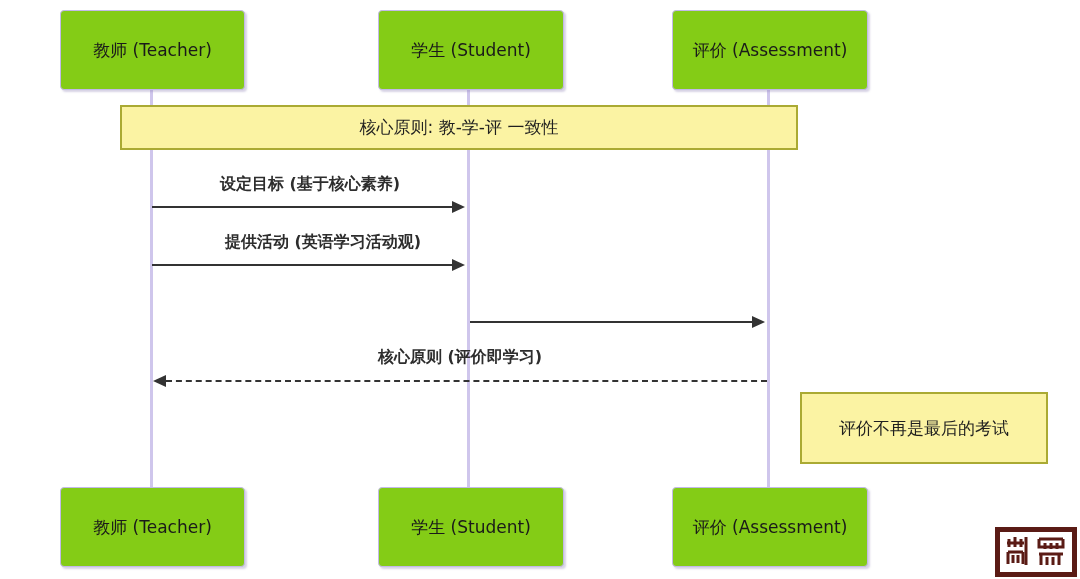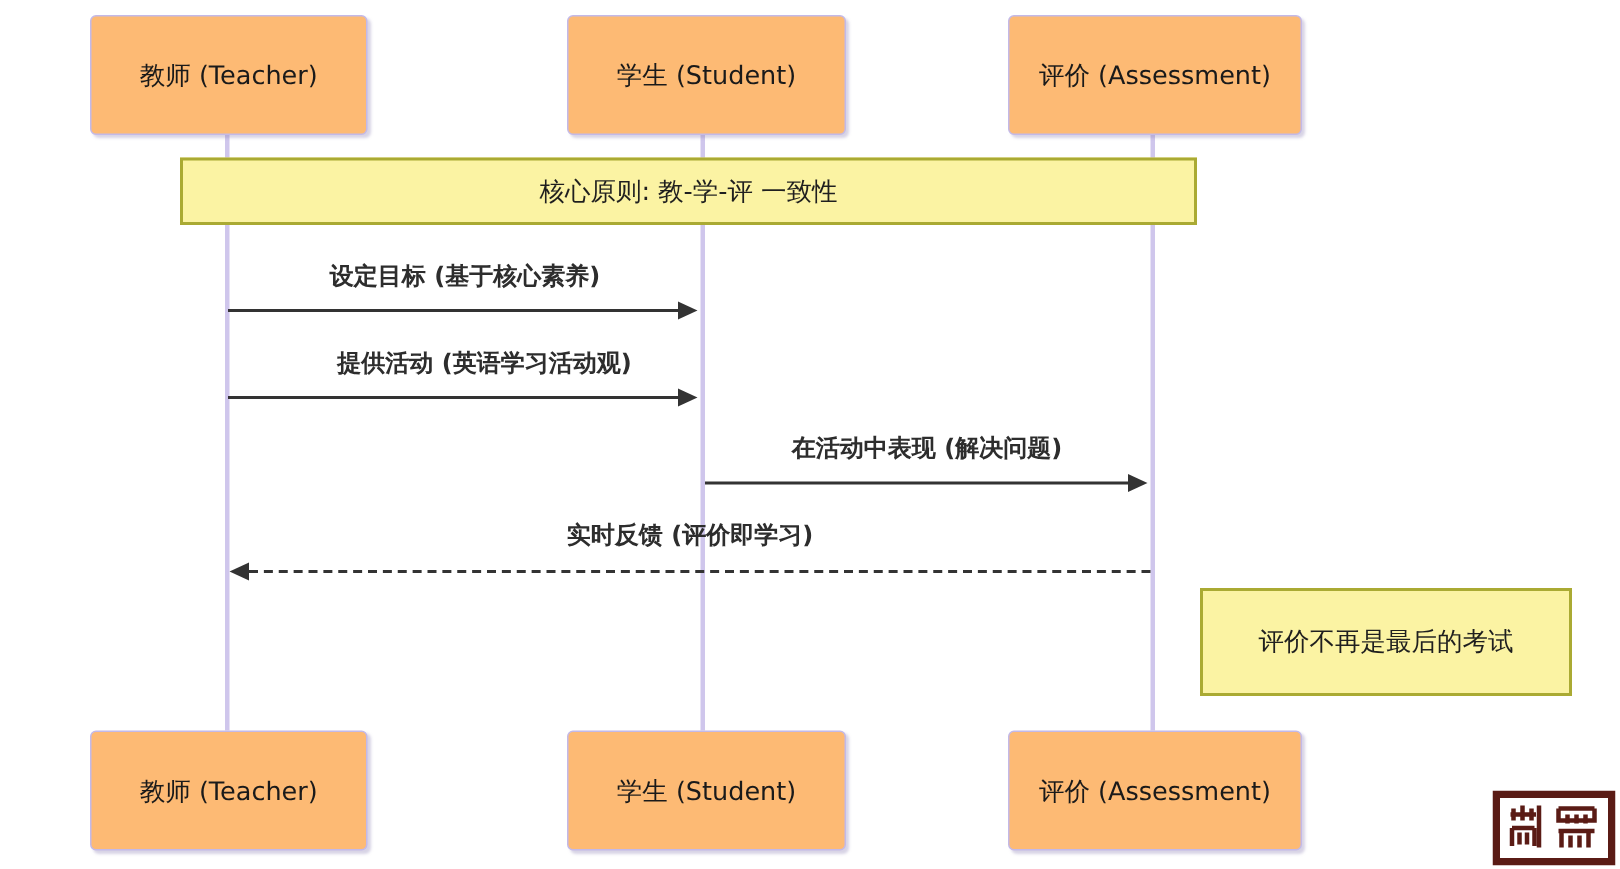--- a/index.html
+++ b/index.html
@@ -2,21 +2,21 @@
 <html><head>
 <meta charset="utf-8">
 <style>
   html,body{margin:0;padding:0;background:#fff;}
   #canvas{
     position:relative;width:1080px;height:579px;background:#ffffff;overflow:hidden;
     font-family:"DejaVu Sans","Liberation Sans",sans-serif;
   }
   .lifeline{position:absolute;width:3px;top:90px;height:397px;background:#cfc6ec;}
   .actor-box{
-    position:absolute;height:78px;background:#fdba74;border:1px solid #c3b9e8;border-radius:4px;
+    position:absolute;height:78px;background:#84cc16;border:1px solid #c3b9e8;border-radius:4px;
     display:flex;align-items:center;justify-content:center;
     font-size:17px;color:#1a1a1a;box-shadow:2px 2px 2px rgba(140,130,180,0.35);
   }
   .note{
     position:absolute;background:#fbf3a3;border:2px solid #aaaa33;
     display:flex;flex-direction:column;align-items:center;justify-content:center;
     font-size:17px;color:#1f1f1f;box-sizing:border-box;
   }
   .msg-label{
     position:absolute;width:400px;text-align:center;
@@ -60,25 +60,24 @@
   </div>
 
   <div class="msg-label" style="left:110px;top:174px">设定目标 (基于核心素养)</div>
   <div class="msg-line" style="left:152px;top:206px;width:301px"></div>
   <div class="arrow-right" style="left:452px;top:201px"></div>
 
   <div class="msg-label" style="left:123px;top:232px">提供活动 (英语学习活动观)</div>
   <div class="msg-line" style="left:152px;top:264px;width:301px"></div>
   <div class="arrow-right" style="left:452px;top:259px"></div>
 
-  <div class="msg-label" style="left:418px;top:289px">在活动中表现 (解决问题)</div>
   <div class="msg-line" style="left:470px;top:321px;width:283px"></div>
   <div class="arrow-right" style="left:752px;top:316px"></div>
 
-  <div class="msg-label" style="left:260px;top:347px">实时反馈 (评价即学习)</div>
+  <div class="msg-label" style="left:260px;top:347px">核心原则 (评价即学习)</div>
   <div class="msg-line dashed" style="left:166px;top:380px;width:601px"></div>
   <div class="arrow-left" style="left:153px;top:375px"></div>
 
   <div class="note" style="left:800px;top:392px;width:248px;height:72px;line-height:26px">
     <span>评价不再是最后的考试</span>
   </div>
 
   <div class="actor-box" style="left:60px;top:487px;width:183px">
     <span>教师 (Teacher)</span>
   </div>

